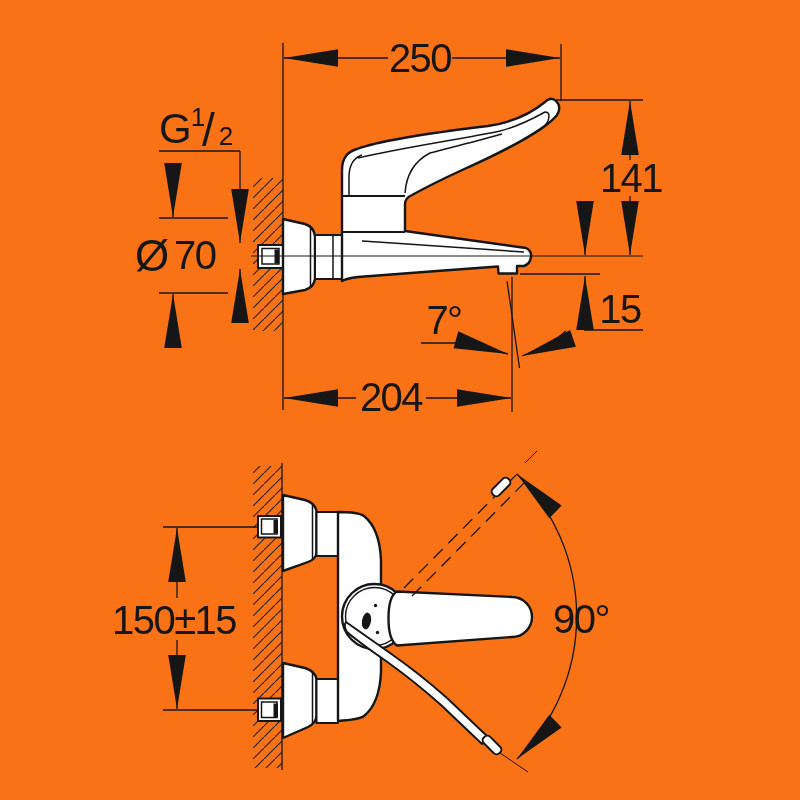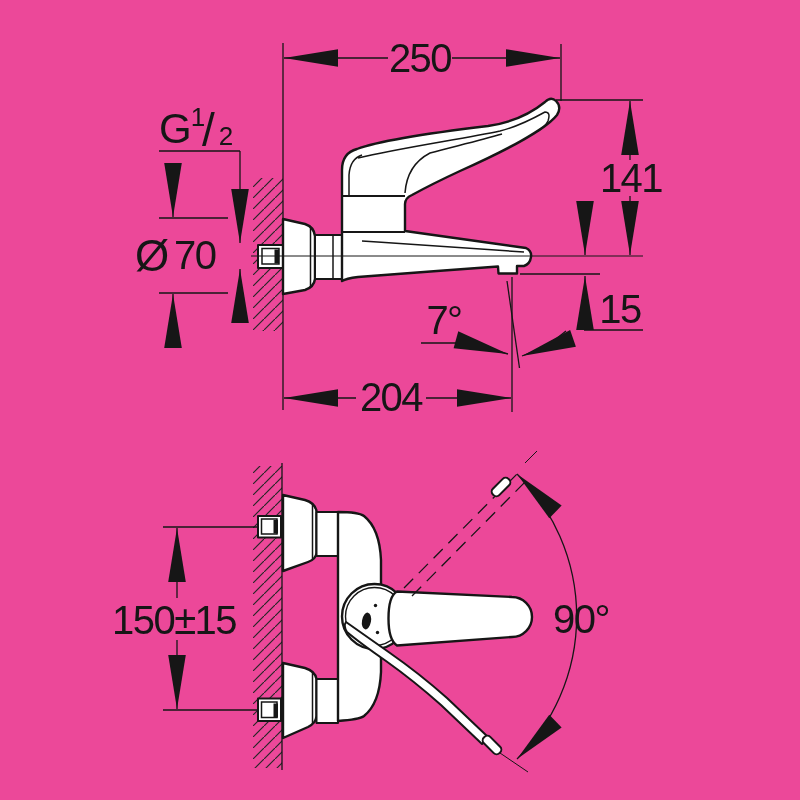--- a/index.html
+++ b/index.html
@@ -1,16 +1,16 @@
 <!DOCTYPE html>
 <html><head>
 <meta charset="utf-8">
 <style>
   html,body{margin:0;padding:0;background:#fff;}
-  .canvas{width:800px;height:800px;position:relative;background:#ec4899;overflow:hidden;}
+  .canvas{width:800px;height:800px;position:relative;background:#f97316;overflow:hidden;}
   svg{display:block;}
   svg text{font-family:"Liberation Sans","DejaVu Sans",sans-serif;fill:#161616;}
   .dimtxt{font-size:40px;letter-spacing:-1.5px;}
   .dimtxt-sm{font-size:26px;}
   .ol{fill:#ffffff;stroke:#161616;stroke-width:2.4;stroke-linejoin:round;}
   .ol2{fill:#ffffff;stroke:#161616;stroke-width:2;stroke-linejoin:round;}
   .seam{fill:none;stroke:#161616;stroke-width:2;}
   .inner{fill:none;stroke:#161616;stroke-width:1.5;}
   .dim{fill:none;stroke:#161616;stroke-width:1.3;}
   .thin{fill:none;stroke:#161616;stroke-width:1;}

